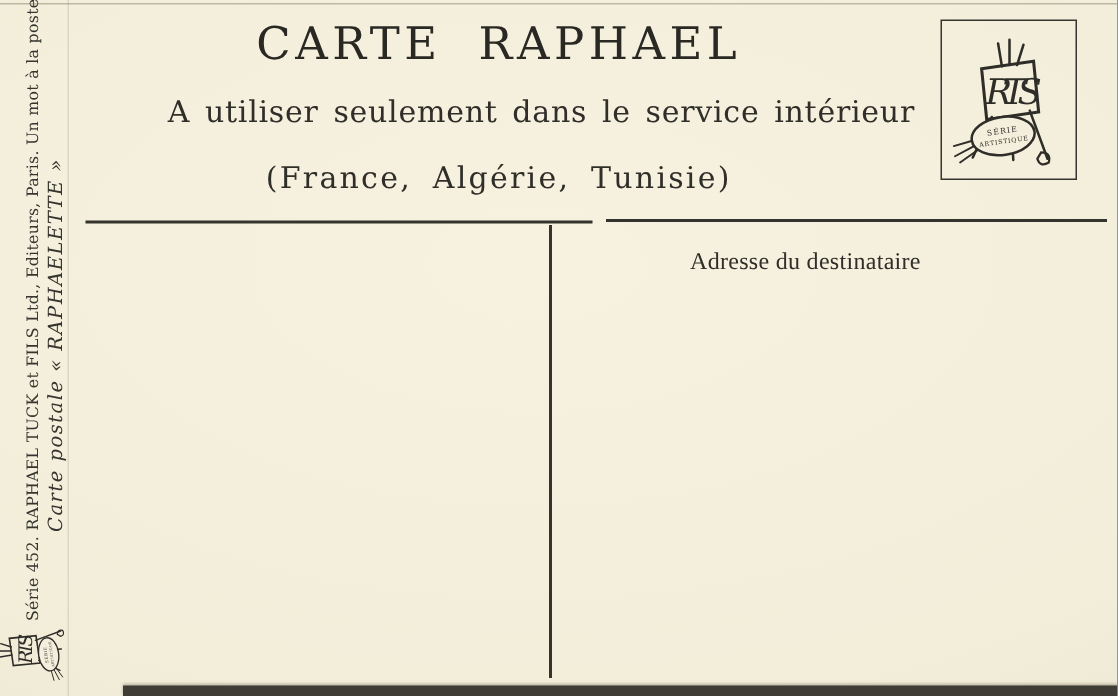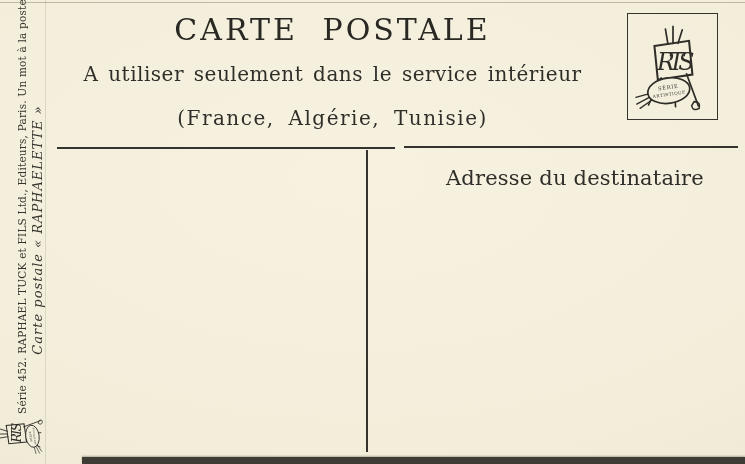--- a/index.html
+++ b/index.html
@@ -8,29 +8,29 @@
     background:radial-gradient(ellipse 130% 110% at 48% 38%, #f7f2e0 0%, #f3eeda 55%, #e9e4d0 96%);
     font-family:"DejaVu Serif","Liberation Serif",serif;
     color:#2f2e29;
   }
   .top-edge{position:absolute;top:2px;left:0;right:0;height:1px;background:rgba(125,118,95,.45);}
   .bottom-edge{position:absolute;top:457px;left:82px;right:0;height:7px;background:#3e3c35;box-shadow:0 -1px 2px rgba(60,55,40,.35);}
   .crease{position:absolute;left:45px;top:0;bottom:0;width:1px;background:rgba(100,92,70,.16);}
 
   .header{position:absolute;left:55px;top:0;width:555px;text-align:center;}
   .title{position:absolute;top:12px;left:0;width:100%;font-size:30px;letter-spacing:3px;word-spacing:12px;color:#292823;}
-  .subtitle{position:absolute;top:62px;left:0;width:100%;font-size:20px;letter-spacing:.5px;word-spacing:3px;}
+  .subtitle{position:absolute;top:62px;left:0;width:100%;font-size:20px;letter-spacing:.5px;word-spacing:3px;text-align:right;}
   .countries{position:absolute;top:106px;left:0;width:100%;font-size:20px;letter-spacing:1.5px;word-spacing:6px;}
 
   .rule-left{position:absolute;top:147px;left:57px;width:338px;height:2px;background:#34332d;}
   .rule-right{position:absolute;top:146px;left:404px;width:334px;height:2px;background:#34332d;}
   .divider{position:absolute;top:150px;left:366px;width:2px;height:302px;background:#34332d;}
 
   .label-left{position:absolute;top:166px;left:73px;font-size:16px;letter-spacing:.2px;white-space:nowrap;}
-  .label-right{position:absolute;top:166px;left:446px;font-size:21px;letter-spacing:.2px;white-space:nowrap;}
+  .label-right{position:absolute;top:166px;left:460px;font-size:16px;letter-spacing:.2px;white-space:nowrap;font-family:Liberation Serif, serif;}
 
   .stamp-box{
     position:absolute;left:627px;top:13px;width:91px;height:107px;
     border:1.5px solid #35342e;box-sizing:border-box;
     display:flex;align-items:center;justify-content:center;
   }
   .stamp-box svg{width:76px;height:94px;}
 
   .edge-line1{
     position:absolute;left:16px;top:414px;width:408px;height:14px;
@@ -71,21 +71,21 @@
     <path d="M17 88 L2 96 M20 91 L6 101 M15 84 L1 88" fill="none" stroke="#2e2d28" stroke-width="1.5" stroke-linecap="round"></path>
   </symbol>
 </svg>
 
 <div class="card">
 
   <div class="top-edge"></div>
   <div class="crease"></div>
 
   <div class="header">
-    <div class="title">CARTE POSTALE</div>
+    <div class="title">CARTE RAPHAEL</div>
     <div class="subtitle">A utiliser seulement dans le service intérieur</div>
     <div class="countries">(France, Algérie, Tunisie)</div>
   </div>
 
   <div class="stamp-box">
     <svg>
         <use href="#easel-symbol"></use>
       </svg>
   </div>
 

